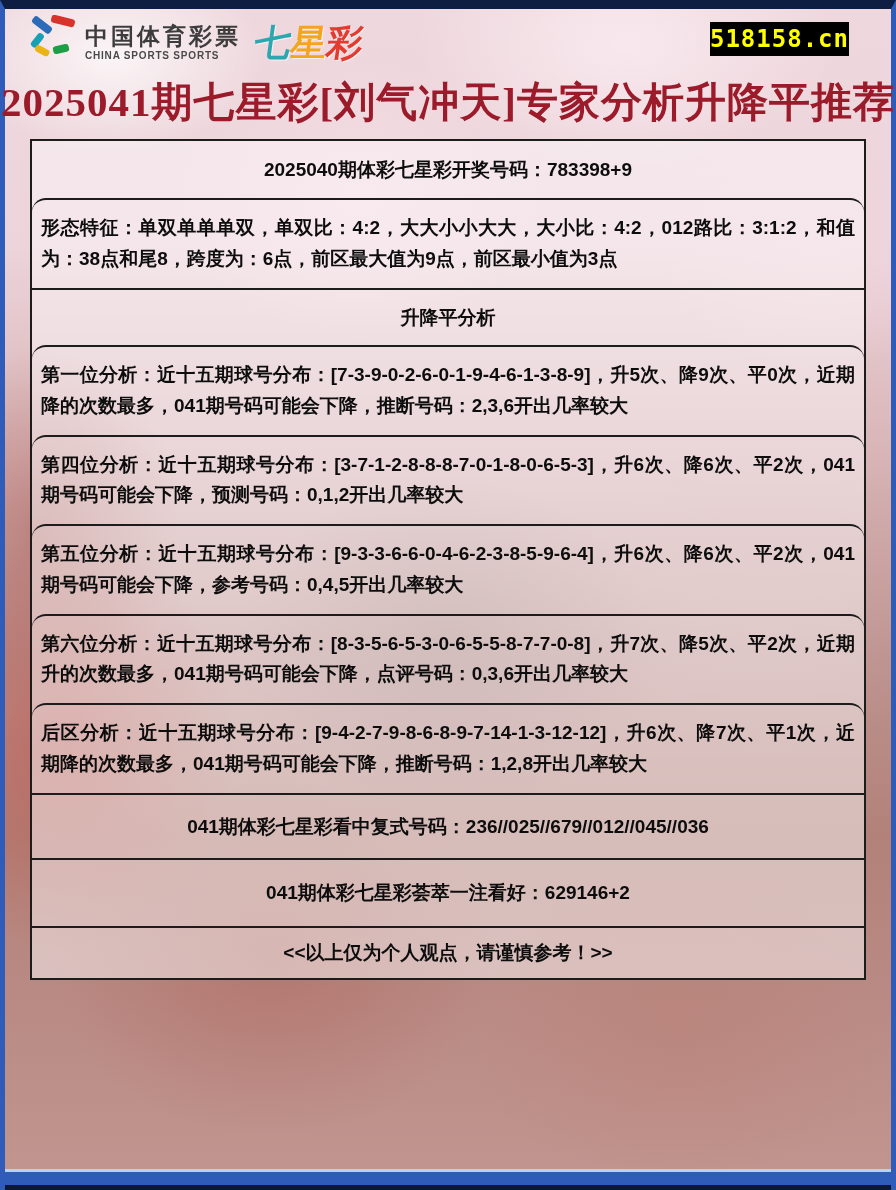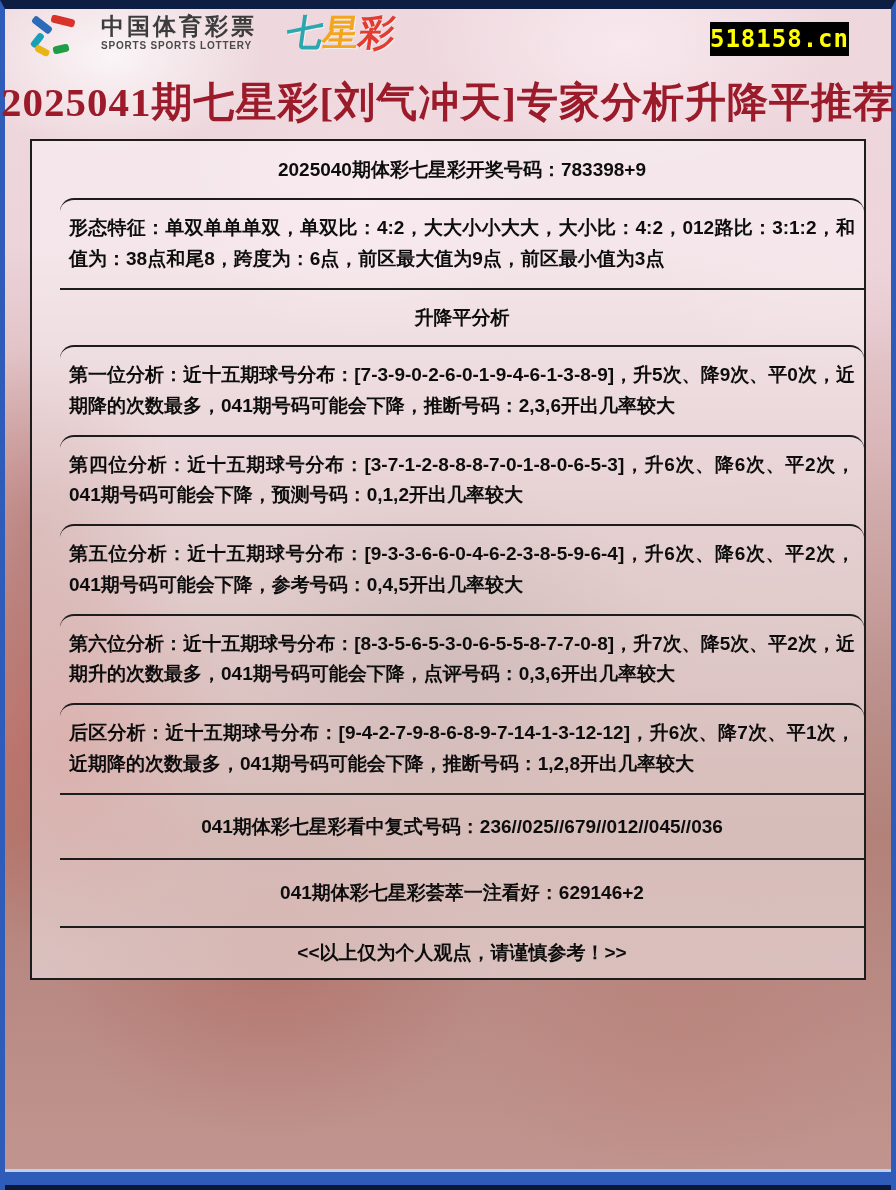--- a/index.html
+++ b/index.html
@@ -29,21 +29,21 @@
   .bottom-strips{position:absolute;left:0;right:0;bottom:0;}
   .strip-light{height:3px;background:#b9d1f1;}
   .strip-blue{height:13px;background:#2e5cb8;}
   .strip-dark{height:5px;background:#0c1838;}
 
   
   .header{
     position:relative;height:54px;display:flex;align-items:center;
     padding:2px 22px 0 22px;
   }
-  .logo{display:flex;align-items:flex-start;gap:22px;}
+  .logo{display:flex;align-items:flex-end;gap:6px;}
   .logo-mark{width:52px;height:46px;flex:0 0 auto;}
   .logo-text{display:flex;flex-direction:column;line-height:1;}
   .logo-cn{font-size:23px;font-weight:bold;color:#3c3c3c;letter-spacing:3px;}
   .logo-en{font-size:10px;font-weight:bold;color:#4a4a4a;letter-spacing:0.8px;margin-top:3px;}
   .brand{display:flex;margin-left:8px;transform:skewX(-8deg);font-weight:bold;font-size:36px;line-height:1;}
   .brand span{text-shadow:1px 1px 0 rgba(255,255,255,0.6);}
   .site-badge{
     position:absolute;right:42px;top:13px;background:#000;color:#ffff00;
     font-weight:bold;font-size:24px;padding:3px 0;letter-spacing:1px;
     font-family:"DejaVu Sans Mono","Liberation Mono",monospace;
@@ -54,21 +54,20 @@
     height:74px;display:flex;align-items:center;justify-content:center;
     font-family:"Liberation Serif","DejaVu Serif",serif;
     font-weight:bold;font-size:41px;color:#9c1b2a;letter-spacing:1px;
     white-space:nowrap;
   }
 
   
   .sheet{
     margin:0 25px;border:2px solid #1c1c1c;
     background:rgba(252,248,250,0.5);
-    padding-left:28px;
   }
   .row{
     box-sizing:border-box;color:#0d0d0d;font-weight:bold;font-size:19px;
     border-top:2px solid #1c1c1c;
   }
   .row:first-child{border-top:none;}
   .row.center{display:flex;align-items:center;justify-content:center;text-align:center;}
   .row.left{padding:13px 9px;line-height:1.62;text-align:justify;border-radius:14px;}
   .h57{min-height:57px;}
   .h90{min-height:90px;}
@@ -89,21 +88,21 @@
           <rect x="4" y="6" width="22" height="8" rx="3" fill="#2b6bb8" transform="rotate(38 15 10)"></rect>
           <rect x="24" y="2" width="24" height="8" rx="3" fill="#d7332a" transform="rotate(14 36 6)"></rect>
           <rect x="2" y="22" width="16" height="7" rx="3" fill="#1aa0b4" transform="rotate(-52 10 25)"></rect>
           <rect x="8" y="32" width="15" height="7" rx="3" fill="#e8b416" transform="rotate(28 15 35)"></rect>
           <rect x="26" y="30" width="16" height="8" rx="3" fill="#1e9e45" transform="rotate(-12 34 34)"></rect>
           <rect x="30" y="16" width="10" height="7" rx="3" fill="#ffffff" opacity="0"></rect>
         </g>
       </svg>
       <div class="logo-text">
         <span class="logo-cn">中国体育彩票</span>
-        <span class="logo-en">SPORTS SPORTS LOTTERY</span>
+        <span class="logo-en">CHINA SPORTS SPORTS</span>
       </div>
       <div class="brand">
         <span style="color:#2ba7b0">七</span>
         <span style="color:#f2a51d">星</span>
         <span style="color:#e23b30">彩</span>
       </div>
     </div>
     <div class="site-badge">518158.cn</div>
   </div>
 

